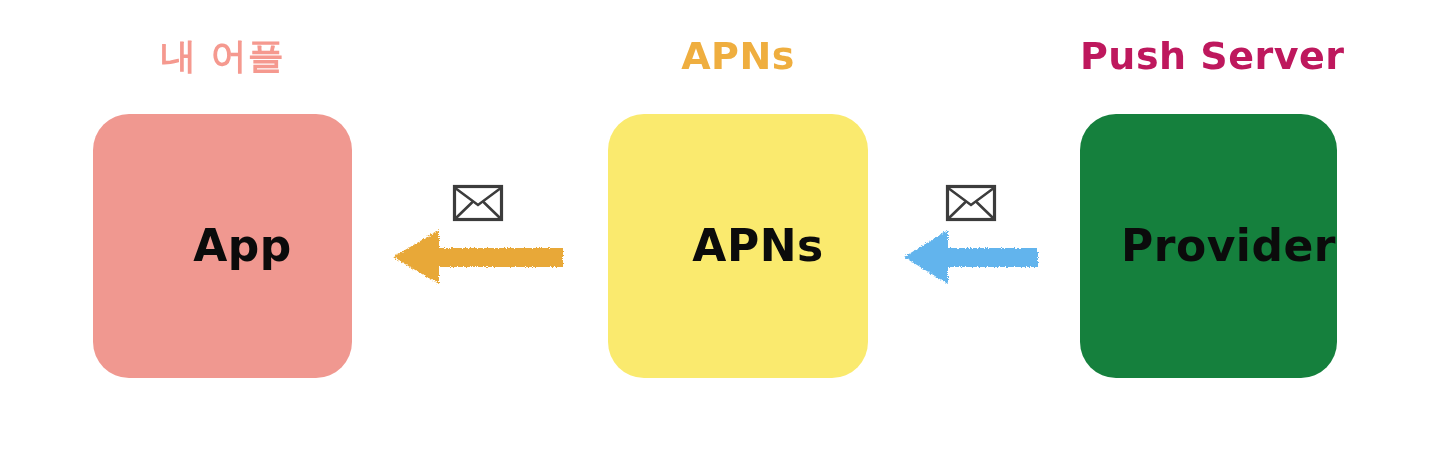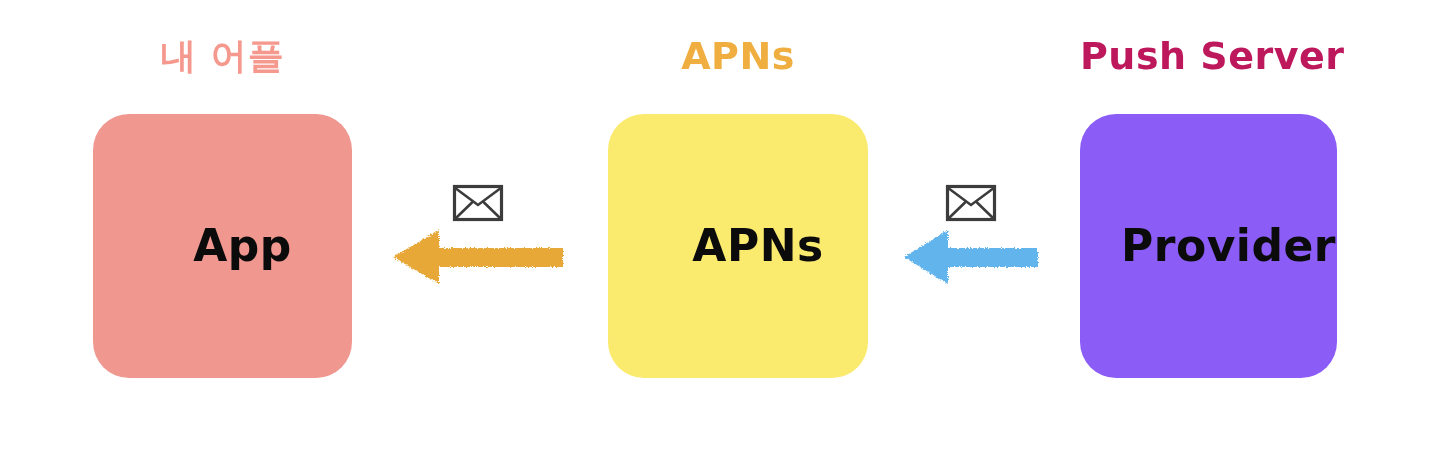--- a/index.html
+++ b/index.html
@@ -160,18 +160,18 @@
         </defs>
         <g filter="url(#rough-blue)" fill="#62B4ED">
           <path d="M1 31 L45 4 L45 22 L135 22 L135 41 L45 41 L45 58 Z"></path>
         </g>
       </svg>
     </span>
   </div>
 
   <div class="node-group" id="group-provider">
     <div class="node-caption" style="color:#be185d">Push Server</div>
-    <div class="node-box" id="box-provider" style="background:#8b5cf6">
+    <div class="node-box" id="box-provider" style="background:#15803d">
       <span class="node-box-label" style="color: rgb(11, 11, 11);">Provider</span>
     </div>
   </div>
 
 </div>
 
 </body></html>

